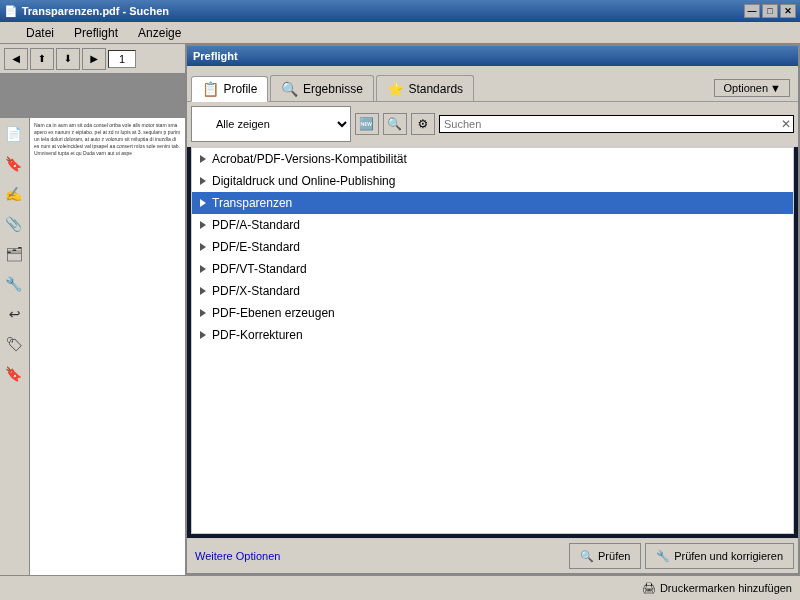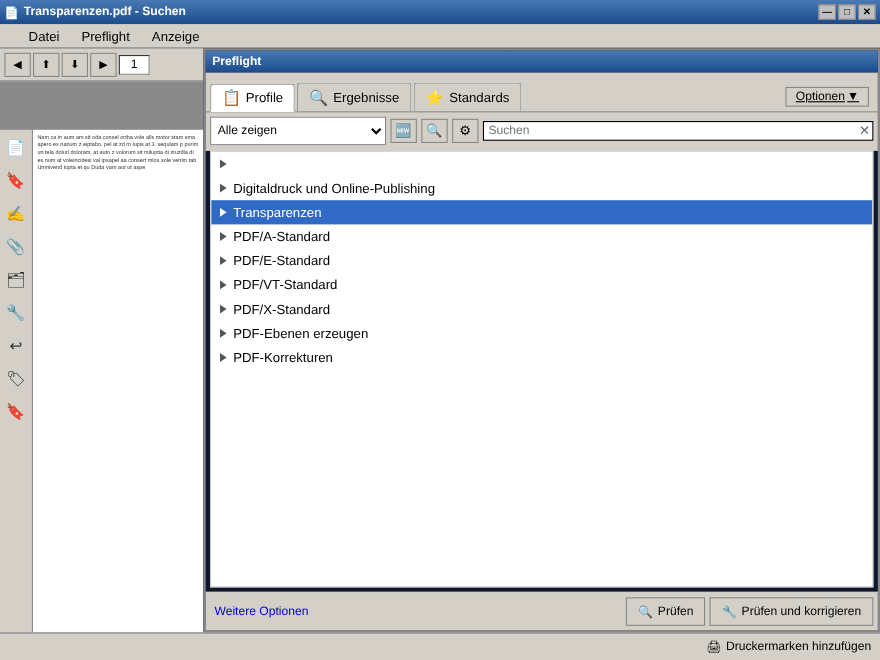--- a/index.html
+++ b/index.html
@@ -203,39 +203,38 @@
       margin-right: 4px;
       margin-bottom: 4px;
       padding: 2px 8px;
       background: #d4d0c8;
       border: 1px solid #888;
       cursor: pointer;
       font-size: 11px;
       display: flex;
       align-items: center;
       gap: 2px;
-      text-decoration: underline;
     }
 
     
     #filter-row {
       display: flex;
       align-items: center;
       padding: 4px;
       gap: 4px;
       background: #d4d0c8;
       border-bottom: 1px solid #ccc;
     }
     #filter-select {
       width: 160px;
-      height: 26px;
+      height: 36px;
       border: 1px solid #888;
       background: white;
       font-size: 11px;
-      padding: 0 2px;
+      padding: 0 20px;
     }
     .icon-btn {
       width: 24px;
       height: 22px;
       background: #d4d0c8;
       border: 1px solid #888;
       display: flex;
       align-items: center;
       justify-content: center;
       cursor: pointer;
@@ -449,20 +448,21 @@
     </div>
     <div id="search-box">
       <input id="search-input" type="text" placeholder="Suchen" style="">
       <span id="search-clear">✕</span>
     </div>
   </div>
 
   <div id="list-area">
   <div class="list-item">
         <span class="arrow-right"></span>
+        <span>Acrobat/PDF-Versions-Kompatibilität</span>
       </div>
       <div class="list-item">
         <span class="arrow-right"></span>
         <span>Digitaldruck und Online-Publishing</span>
       </div>
       <div class="list-item selected">
         <span class="arrow-right"></span>
         <span>Transparenzen</span>
       </div>
       <div class="list-item">

